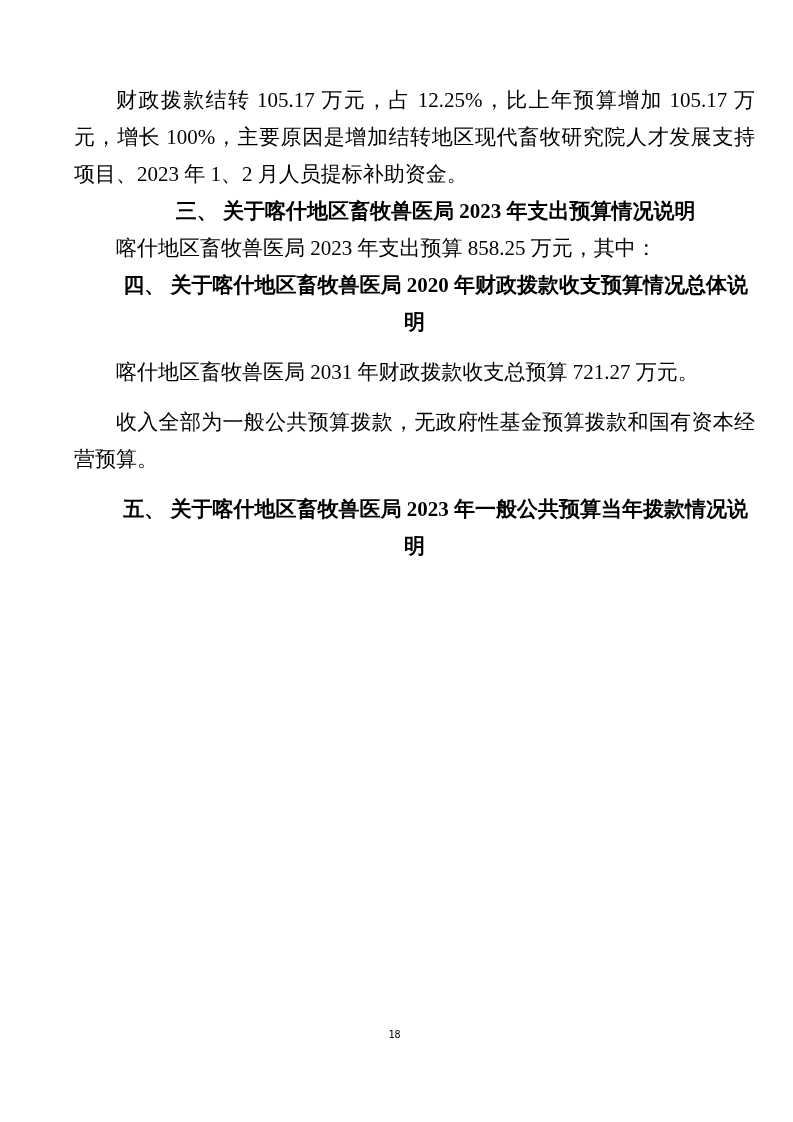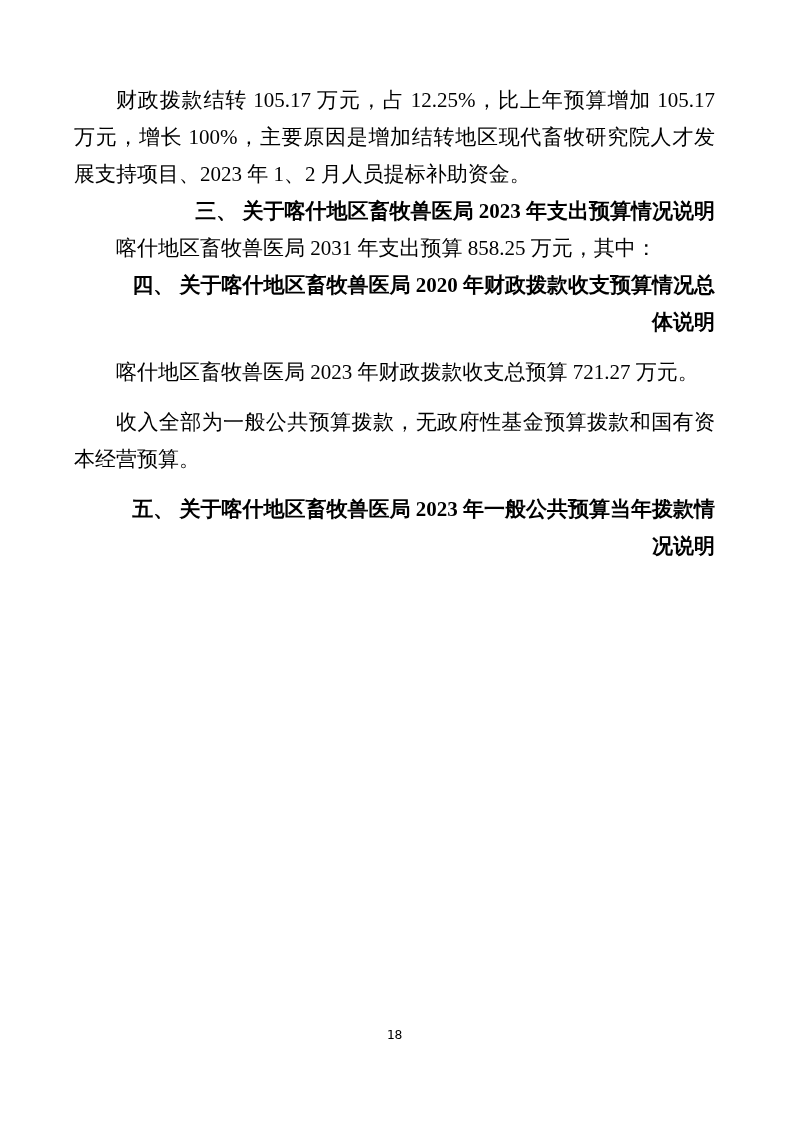--- a/index.html
+++ b/index.html
@@ -6,61 +6,61 @@
     margin: 0;
     padding: 0;
     background: #ffffff;
   }
   .page {
     position: relative;
     width: 793px;
     height: 1122px;
     background: #ffffff;
     box-sizing: border-box;
-    padding: 82px 78px 0 74px;
+    padding: 82px 38px 0 74px;
     overflow: hidden;
     font-family: "Liberation Serif", "DejaVu Serif", serif;
     color: #000000;
   }
   .doc p {
     margin: 0;
     font-size: 21px;
     line-height: 37px;
     text-align: justify;
     text-justify: inter-character;
     text-indent: 42px;
     color: #000000;
   }
   .doc p.heading {
     font-weight: bold;
-    text-align: right;
+    text-align: center;
   }
   .doc p.spaced {
     margin-top: 13px;
   }
   .page-number {
     position: absolute;
     top: 1026px;
     left: 0;
     right: 4px;
     text-align: center;
-    font-size: 13px;
+    font-size: 10px;
     line-height: 18px;
     color: #000000;
     font-family: "DejaVu Sans Mono", "Liberation Mono", monospace;
   }
 </style>
 </head>
 <body>
 
 <div class="page">
   <div class="doc">
     <p>财政拨款结转 105.17 万元，占 12.25%，比上年预算增加 105.17 万元，增长 100%，主要原因是增加结转地区现代畜牧研究院人才发展支持项目、2023 年 1、2 月人员提标补助资金。</p>
     <p class="heading">三、 关于喀什地区畜牧兽医局 2023 年支出预算情况说明</p>
-    <p>喀什地区畜牧兽医局 2031 年支出预算 858.25 万元，其中：</p>
+    <p>喀什地区畜牧兽医局 2023 年支出预算 858.25 万元，其中：</p>
     <p class="heading">四、 关于喀什地区畜牧兽医局 2020 年财政拨款收支预算情况总体说明</p>
-    <p class="spaced">喀什地区畜牧兽医局 2023 年财政拨款收支总预算 721.27 万元。</p>
+    <p class="spaced">喀什地区畜牧兽医局 2031 年财政拨款收支总预算 721.27 万元。</p>
     <p class="spaced">收入全部为一般公共预算拨款，无政府性基金预算拨款和国有资本经营预算。</p>
     <p class="heading spaced">五、 关于喀什地区畜牧兽医局 2023 年一般公共预算当年拨款情况说明</p>
 
   </div>
   <div class="page-number">18</div>
 </div>
 
 </body></html>

